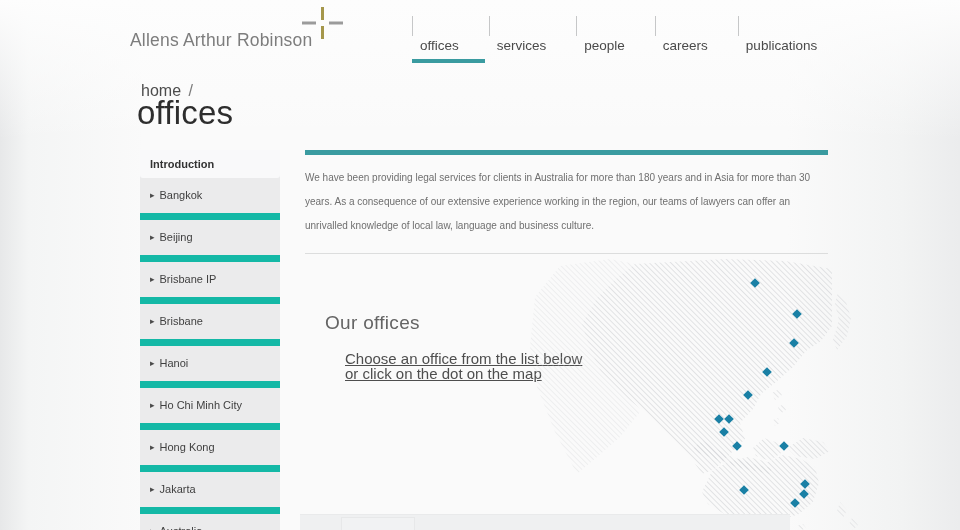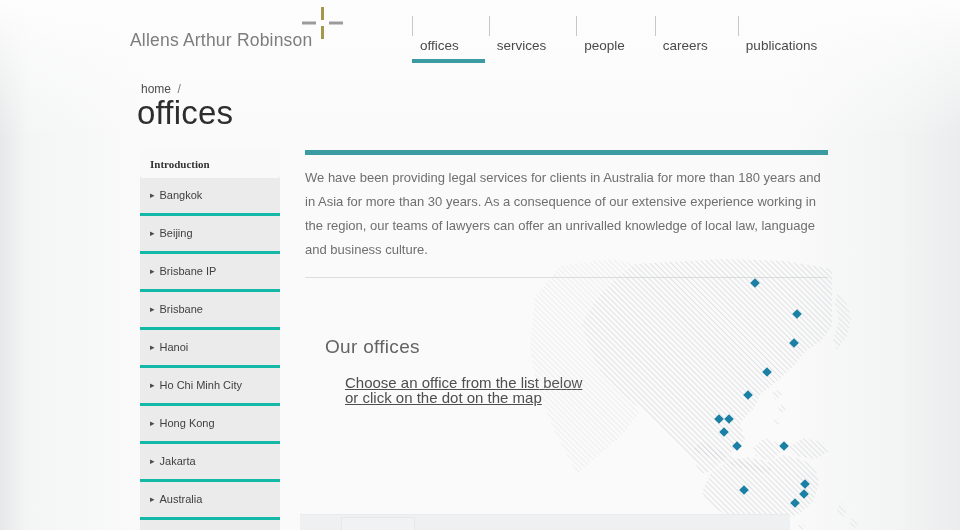--- a/index.html
+++ b/index.html
@@ -26,48 +26,48 @@
     padding:22px 26px 10px 8px;margin-right:4px;
     font-size:13.5px;color:#4a4a4a;text-decoration:none;cursor:pointer;white-space:nowrap;
   }
   .nav-item::before{
     content:'';position:absolute;left:0;top:0;width:1px;height:20px;background:#c6c7c8;
   }
   .nav-item.active::after{
     content:'';position:absolute;left:0;right:0;bottom:0;height:4px;background:#3a9ba0;
   }
   
-  .breadcrumb{position:absolute;left:141px;top:82px;font-size:12px;color:#4c4c4c;}
+  .breadcrumb{position:absolute;left:141px;top:82px;font-size:16px;color:#4c4c4c;}
   .breadcrumb a{color:#4c4c4c;text-decoration:none;cursor:pointer;}
   .bc-sep{margin-left:3px;color:#7a7a7a;}
   .page-title{
     position:absolute;left:137px;top:94px;margin:0;
     font-size:33px;font-weight:300;color:#2d2d2d;letter-spacing:.2px;
   }
   
   .sidebar{
     position:absolute;left:140px;top:150px;width:140px;height:380px;
     background:#ebebec;overflow:hidden;
   }
   .sidebar ul{list-style:none;margin:0;padding:0;}
   .side-item{
     position:relative;height:35px;line-height:35px;
     padding-left:10px;font-size:11px;color:#3f3f3f;
-    border-bottom:3px solid #14b8a6;cursor:pointer;white-space:nowrap;
+    border-bottom:7px solid #14b8a6;cursor:pointer;white-space:nowrap;
   }
   .side-item .bullet{font-size:9px;color:#4a4a4a;margin-right:5px;position:relative;top:-1px;}
   .side-item.active{
     height:28px;line-height:28px;background:#f9f9fa;
-    font-weight:bold;color:#333;border-bottom:none;border-radius:0 0 3px 3px;font-family:Liberation Serif, serif;
+    font-weight:bold;color:#333;border-bottom:none;border-radius:0 0 3px 3px;
   }
   
   .content{position:absolute;left:305px;top:150px;width:523px;}
   .accent-bar{height:5px;width:100%;background:#3a9ba0;}
   .intro{
-    margin:11px 0 15px 0;font-size:13px;line-height:24px;color:#6f6f6f;
+    margin:11px 0 15px 0;font-size:10px;line-height:24px;color:#6f6f6f;
   }
   .divider{margin:13px 0 0 0;border:none;border-top:1px solid #dcdddd;height:0;}
   .offices-heading{
     margin:58px 0 0 20px;font-size:19px;font-weight:400;color:#646464;letter-spacing:.3px;
   }
   .instr{margin:17px 0 16px 40px;font-size:15px;line-height:15px;color:#4e4e4e;text-decoration:underline;}
   
   .map{position:absolute;left:525px;top:252px;}
   .map rect.marker{cursor:pointer;}
   

